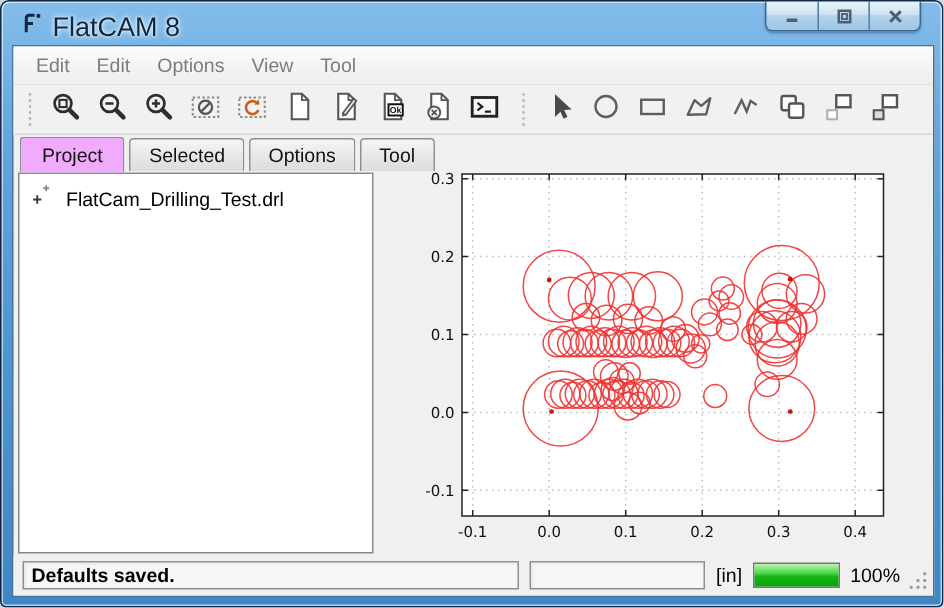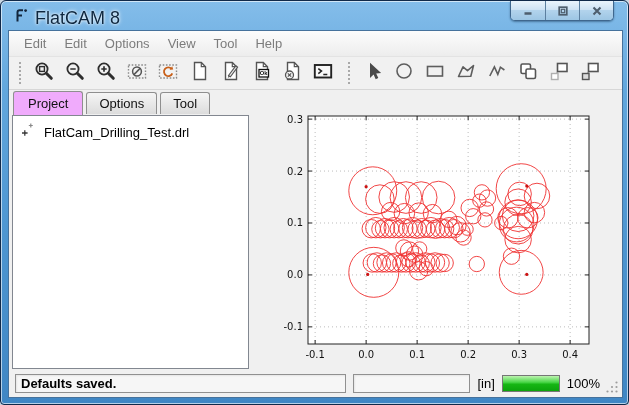--- a/index.html
+++ b/index.html
@@ -89,21 +89,20 @@
     </div>
   </div>
 
   <div class="client">
     <div class="menubar">
         <span class="menu-item">Edit</span>
         <span class="menu-item">Edit</span>
         <span class="menu-item">Options</span>
         <span class="menu-item">View</span>
         <span class="menu-item">Tool</span>
-        <span class="menu-item">Help</span>
       </div>
     <div class="toolbar">
         <div class="tb-handle"></div>
         <div class="tb-btn">
           <span><svg width="22" height="22" viewBox="0 0 22 22">
               <circle cx="9" cy="9" r="5.6" fill="none" stroke="#2e2e2e" stroke-width="1.8"></circle>
               <path d="M13.3 13.3 L18.3 18.3" stroke="#2e2e2e" stroke-width="3" stroke-linecap="round"></path>
               <rect x="6.6" y="6.6" width="4.8" height="4.8" fill="none" stroke="#2e2e2e" stroke-width="1.4"></rect>
             </svg></span>
         </div>
@@ -214,20 +213,21 @@
         <div class="tb-btn">
           <span><svg width="22" height="22" viewBox="0 0 22 22">
               <path d="M11.5 10 L6.5 15.5" stroke="#999" stroke-width="1.2"></path>
               <rect x="9.5" y="3.5" width="9.5" height="8" fill="#fff" stroke="#555" stroke-width="1.6"></rect>
               <rect x="3.5" y="13.5" width="6.5" height="6" fill="#dcdcdc" stroke="#555" stroke-width="1.4"></rect>
             </svg></span>
         </div>
       </div>
     <div class="tabbar">
         <div class="tab active">Project</div>
+        <div class="tab">Selected</div>
         <div class="tab">Options</div>
         <div class="tab">Tool</div>
       </div>
     <div class="main">
       <div class="tree">
           <div class="tree-item">
             <span><svg width="17" height="17" viewBox="0 0 17 17">
                 <g stroke="#8a8a8a" stroke-width="1.2" fill="none">
                   <path d="M10.8 1.5 v4 M8.8 3.5 h4"></path>
                 </g>

